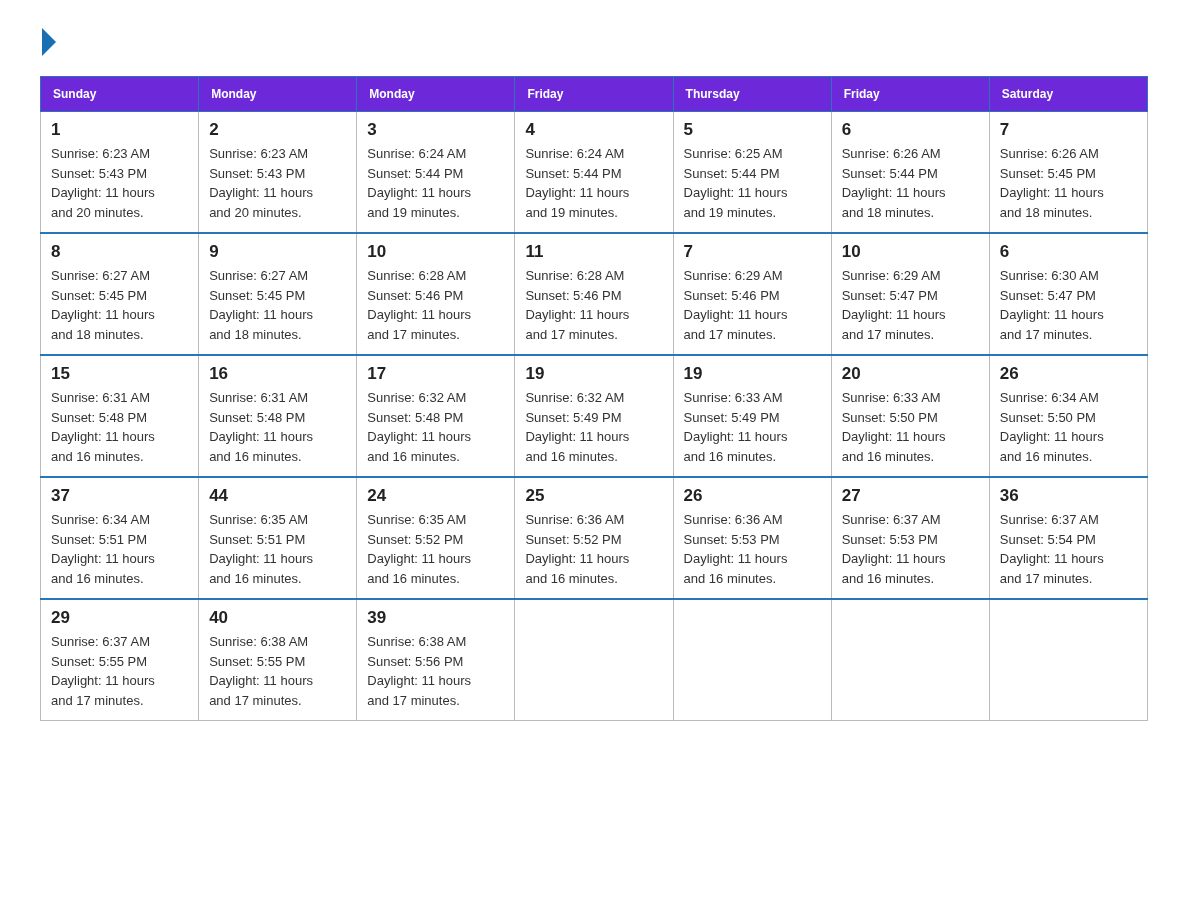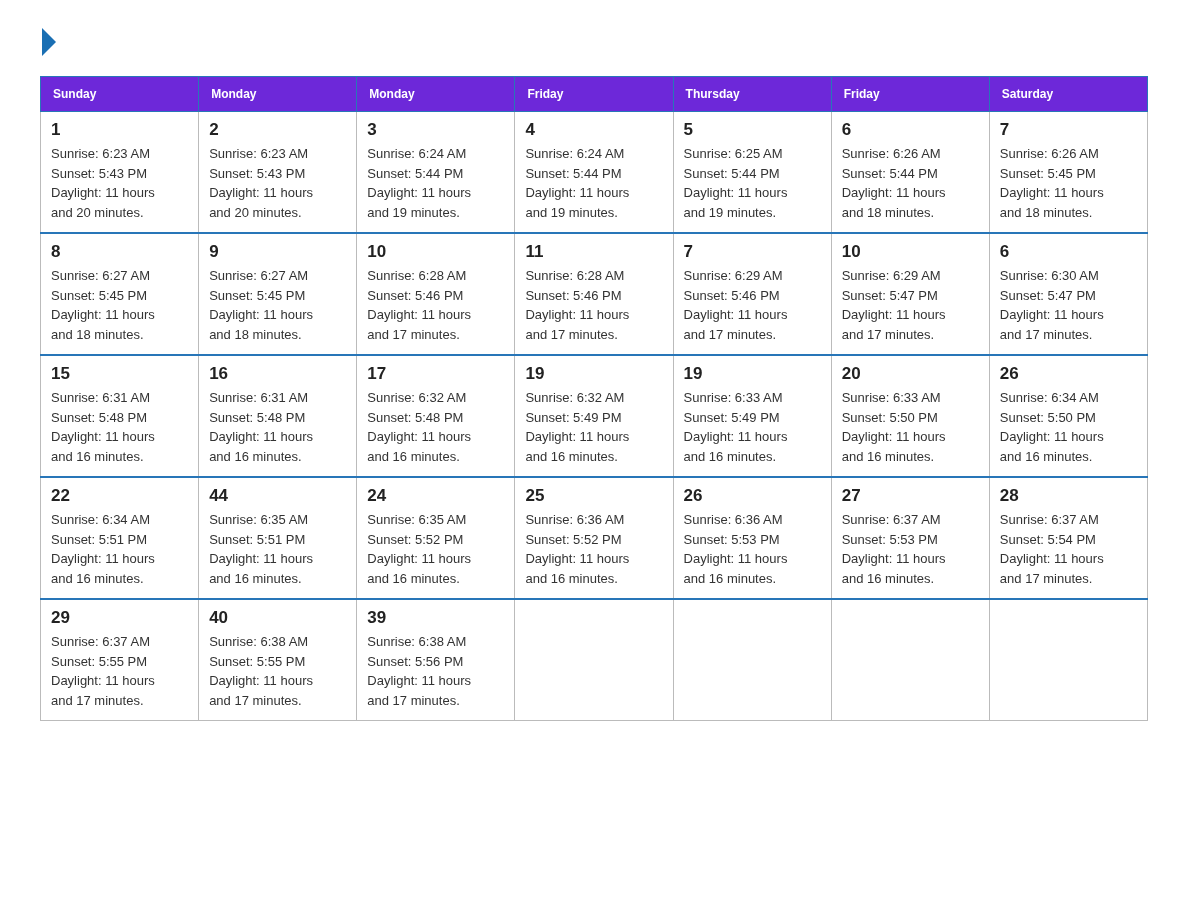--- a/index.html
+++ b/index.html
@@ -221,21 +221,21 @@
           <span class="day-number">20</span>
           <div class="day-detail">Sunrise: 6:33 AM<br>Sunset: 5:50 PM<br>Daylight: 11 hours<br>and 16 minutes.</div>
         </td>
         <td>
           <span class="day-number">26</span>
           <div class="day-detail">Sunrise: 6:34 AM<br>Sunset: 5:50 PM<br>Daylight: 11 hours<br>and 16 minutes.</div>
         </td>
       </tr>
       <tr class="row-divider">
         <td>
-          <span class="day-number">22</span>
+          <span class="day-number">37</span>
           <div class="day-detail">Sunrise: 6:34 AM<br>Sunset: 5:51 PM<br>Daylight: 11 hours<br>and 16 minutes.</div>
         </td>
         <td>
           <span class="day-number">44</span>
           <div class="day-detail">Sunrise: 6:35 AM<br>Sunset: 5:51 PM<br>Daylight: 11 hours<br>and 16 minutes.</div>
         </td>
         <td>
           <span class="day-number">24</span>
           <div class="day-detail">Sunrise: 6:35 AM<br>Sunset: 5:52 PM<br>Daylight: 11 hours<br>and 16 minutes.</div>
         </td>
@@ -245,21 +245,21 @@
         </td>
         <td>
           <span class="day-number">26</span>
           <div class="day-detail">Sunrise: 6:36 AM<br>Sunset: 5:53 PM<br>Daylight: 11 hours<br>and 16 minutes.</div>
         </td>
         <td>
           <span class="day-number">27</span>
           <div class="day-detail">Sunrise: 6:37 AM<br>Sunset: 5:53 PM<br>Daylight: 11 hours<br>and 16 minutes.</div>
         </td>
         <td>
-          <span class="day-number">28</span>
+          <span class="day-number">36</span>
           <div class="day-detail">Sunrise: 6:37 AM<br>Sunset: 5:54 PM<br>Daylight: 11 hours<br>and 17 minutes.</div>
         </td>
       </tr>
       <tr class="row-divider">
         <td>
           <span class="day-number">29</span>
           <div class="day-detail">Sunrise: 6:37 AM<br>Sunset: 5:55 PM<br>Daylight: 11 hours<br>and 17 minutes.</div>
         </td>
         <td>
           <span class="day-number">40</span>

